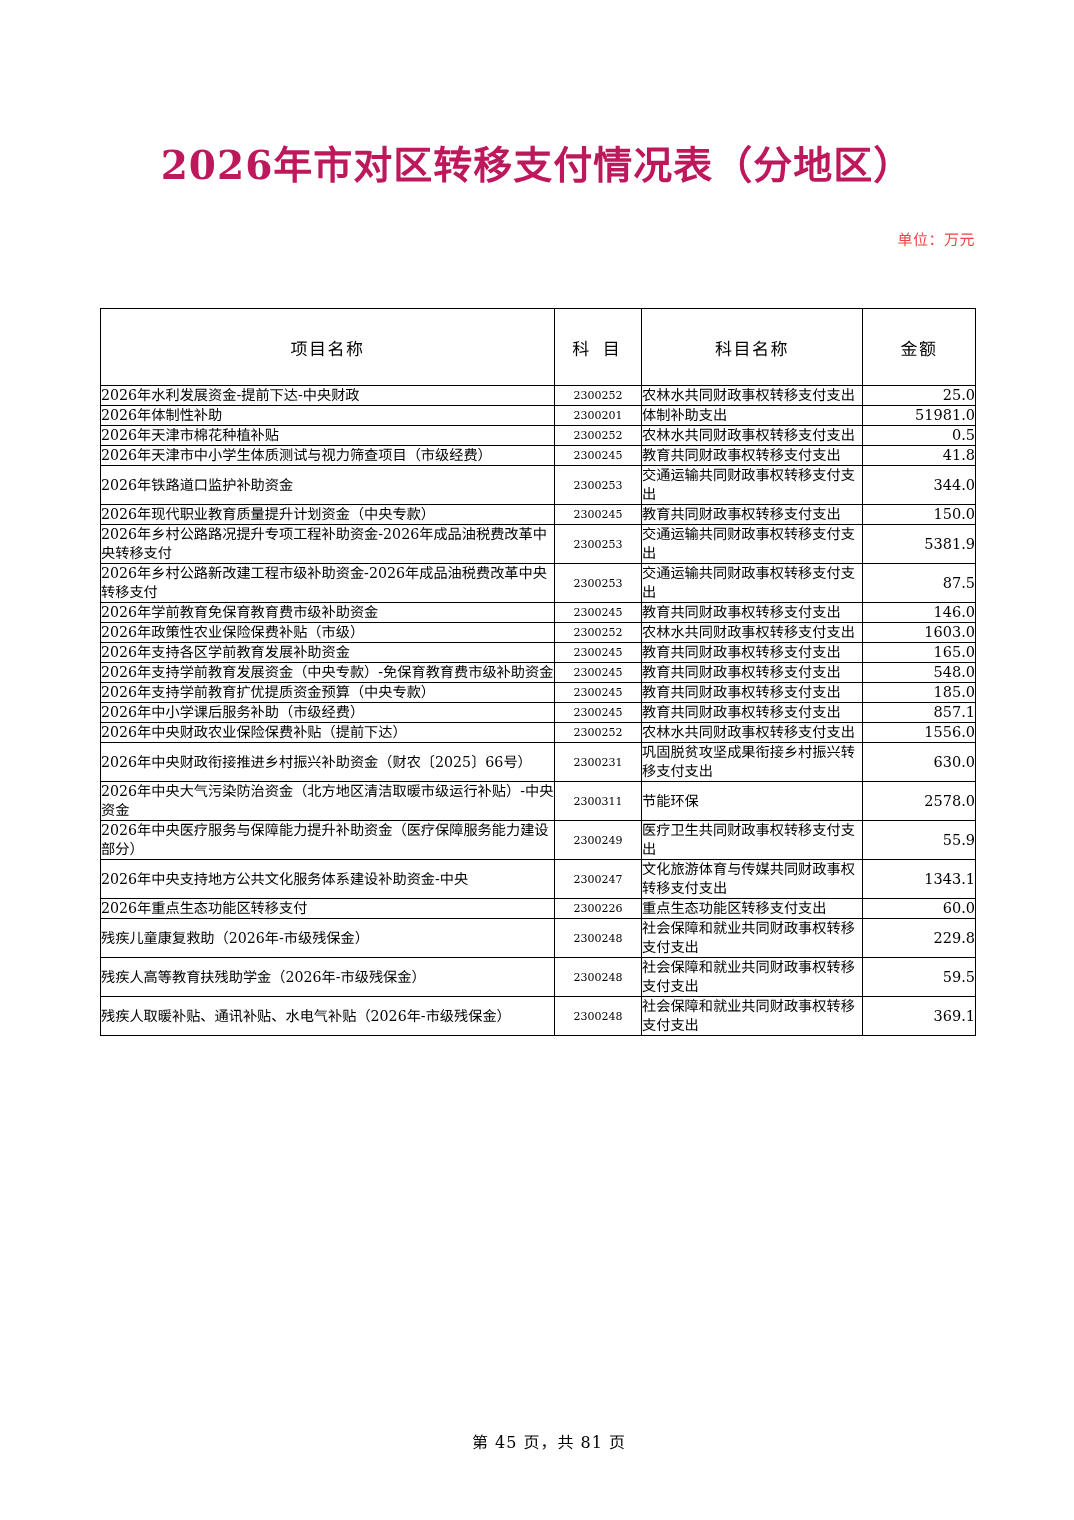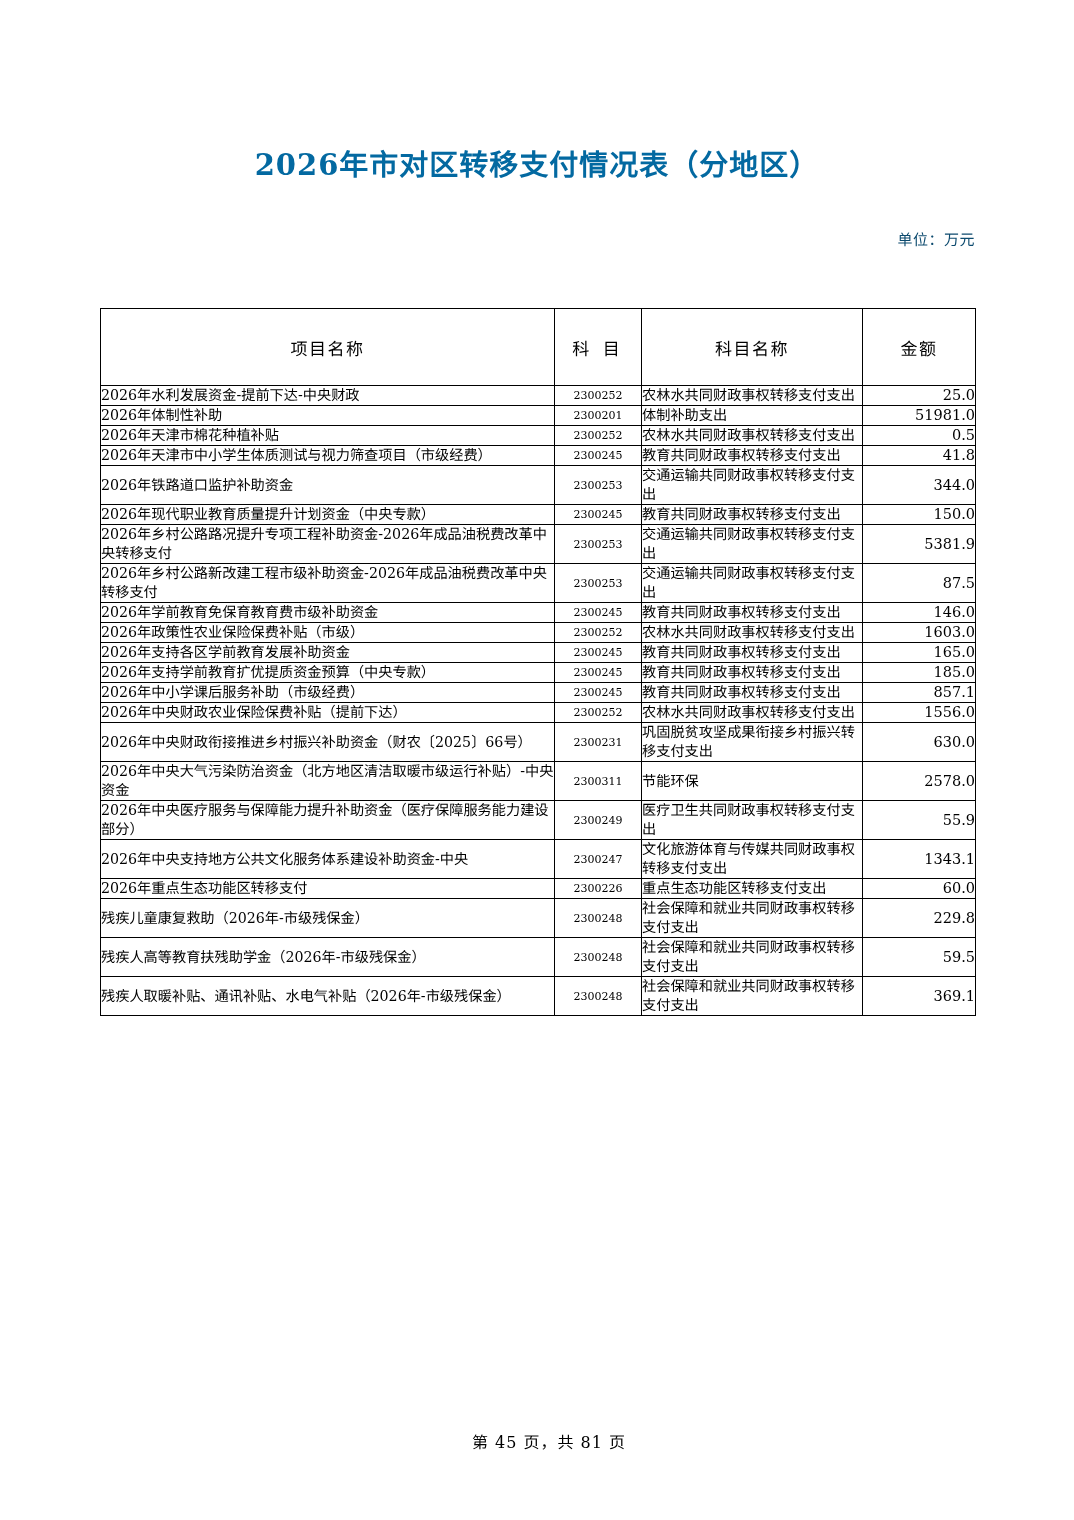--- a/index.html
+++ b/index.html
@@ -24,33 +24,33 @@
     height: 1520px;
     box-sizing: border-box;
   }
   .doc-title {
     position: absolute;
     left: 0;
     top: 145px;
     width: 1074px;
     text-align: center;
     font-family: "DejaVu Serif", "Liberation Serif", serif;
-    font-size: 29px;
+    font-size: 39px;
     font-weight: bold;
     letter-spacing: 1px;
-    color: #0369a1;
+    color: #be185d;
     line-height: 40px;
   }
   .unit-label {
     position: absolute;
     right: 99px;
     top: 228px;
     font-family: "DejaVu Serif", "Liberation Serif", serif;
     font-size: 15px;
-    color: #0c4a6e;
+    color: #ef4444;
     letter-spacing: 0.5px;
   }
   table.main-table {
     position: absolute;
     left: 100px;
     top: 264px;
     width: 875px;
     border-collapse: collapse;
     table-layout: fixed;
     font-family: "DejaVu Serif", "Liberation Serif", serif;
@@ -197,20 +197,26 @@
           <td class="cell-subject">农林水共同财政事权转移支付支出</td>
           <td class="cell-amount">1603.0</td>
         </tr>
         <tr>
           <td class="cell-name">2026年支持各区学前教育发展补助资金</td>
           <td class="cell-code">2300245</td>
           <td class="cell-subject">教育共同财政事权转移支付支出</td>
           <td class="cell-amount">165.0</td>
         </tr>
         <tr>
+          <td class="cell-name">2026年支持学前教育发展资金（中央专款）-免保育教育费市级补助资金</td>
+          <td class="cell-code">2300245</td>
+          <td class="cell-subject">教育共同财政事权转移支付支出</td>
+          <td class="cell-amount">548.0</td>
+        </tr>
+        <tr>
           <td class="cell-name">2026年支持学前教育扩优提质资金预算（中央专款）</td>
           <td class="cell-code">2300245</td>
           <td class="cell-subject">教育共同财政事权转移支付支出</td>
           <td class="cell-amount">185.0</td>
         </tr>
         <tr>
           <td class="cell-name">2026年中小学课后服务补助（市级经费）</td>
           <td class="cell-code">2300245</td>
           <td class="cell-subject">教育共同财政事权转移支付支出</td>
           <td class="cell-amount">857.1</td>

